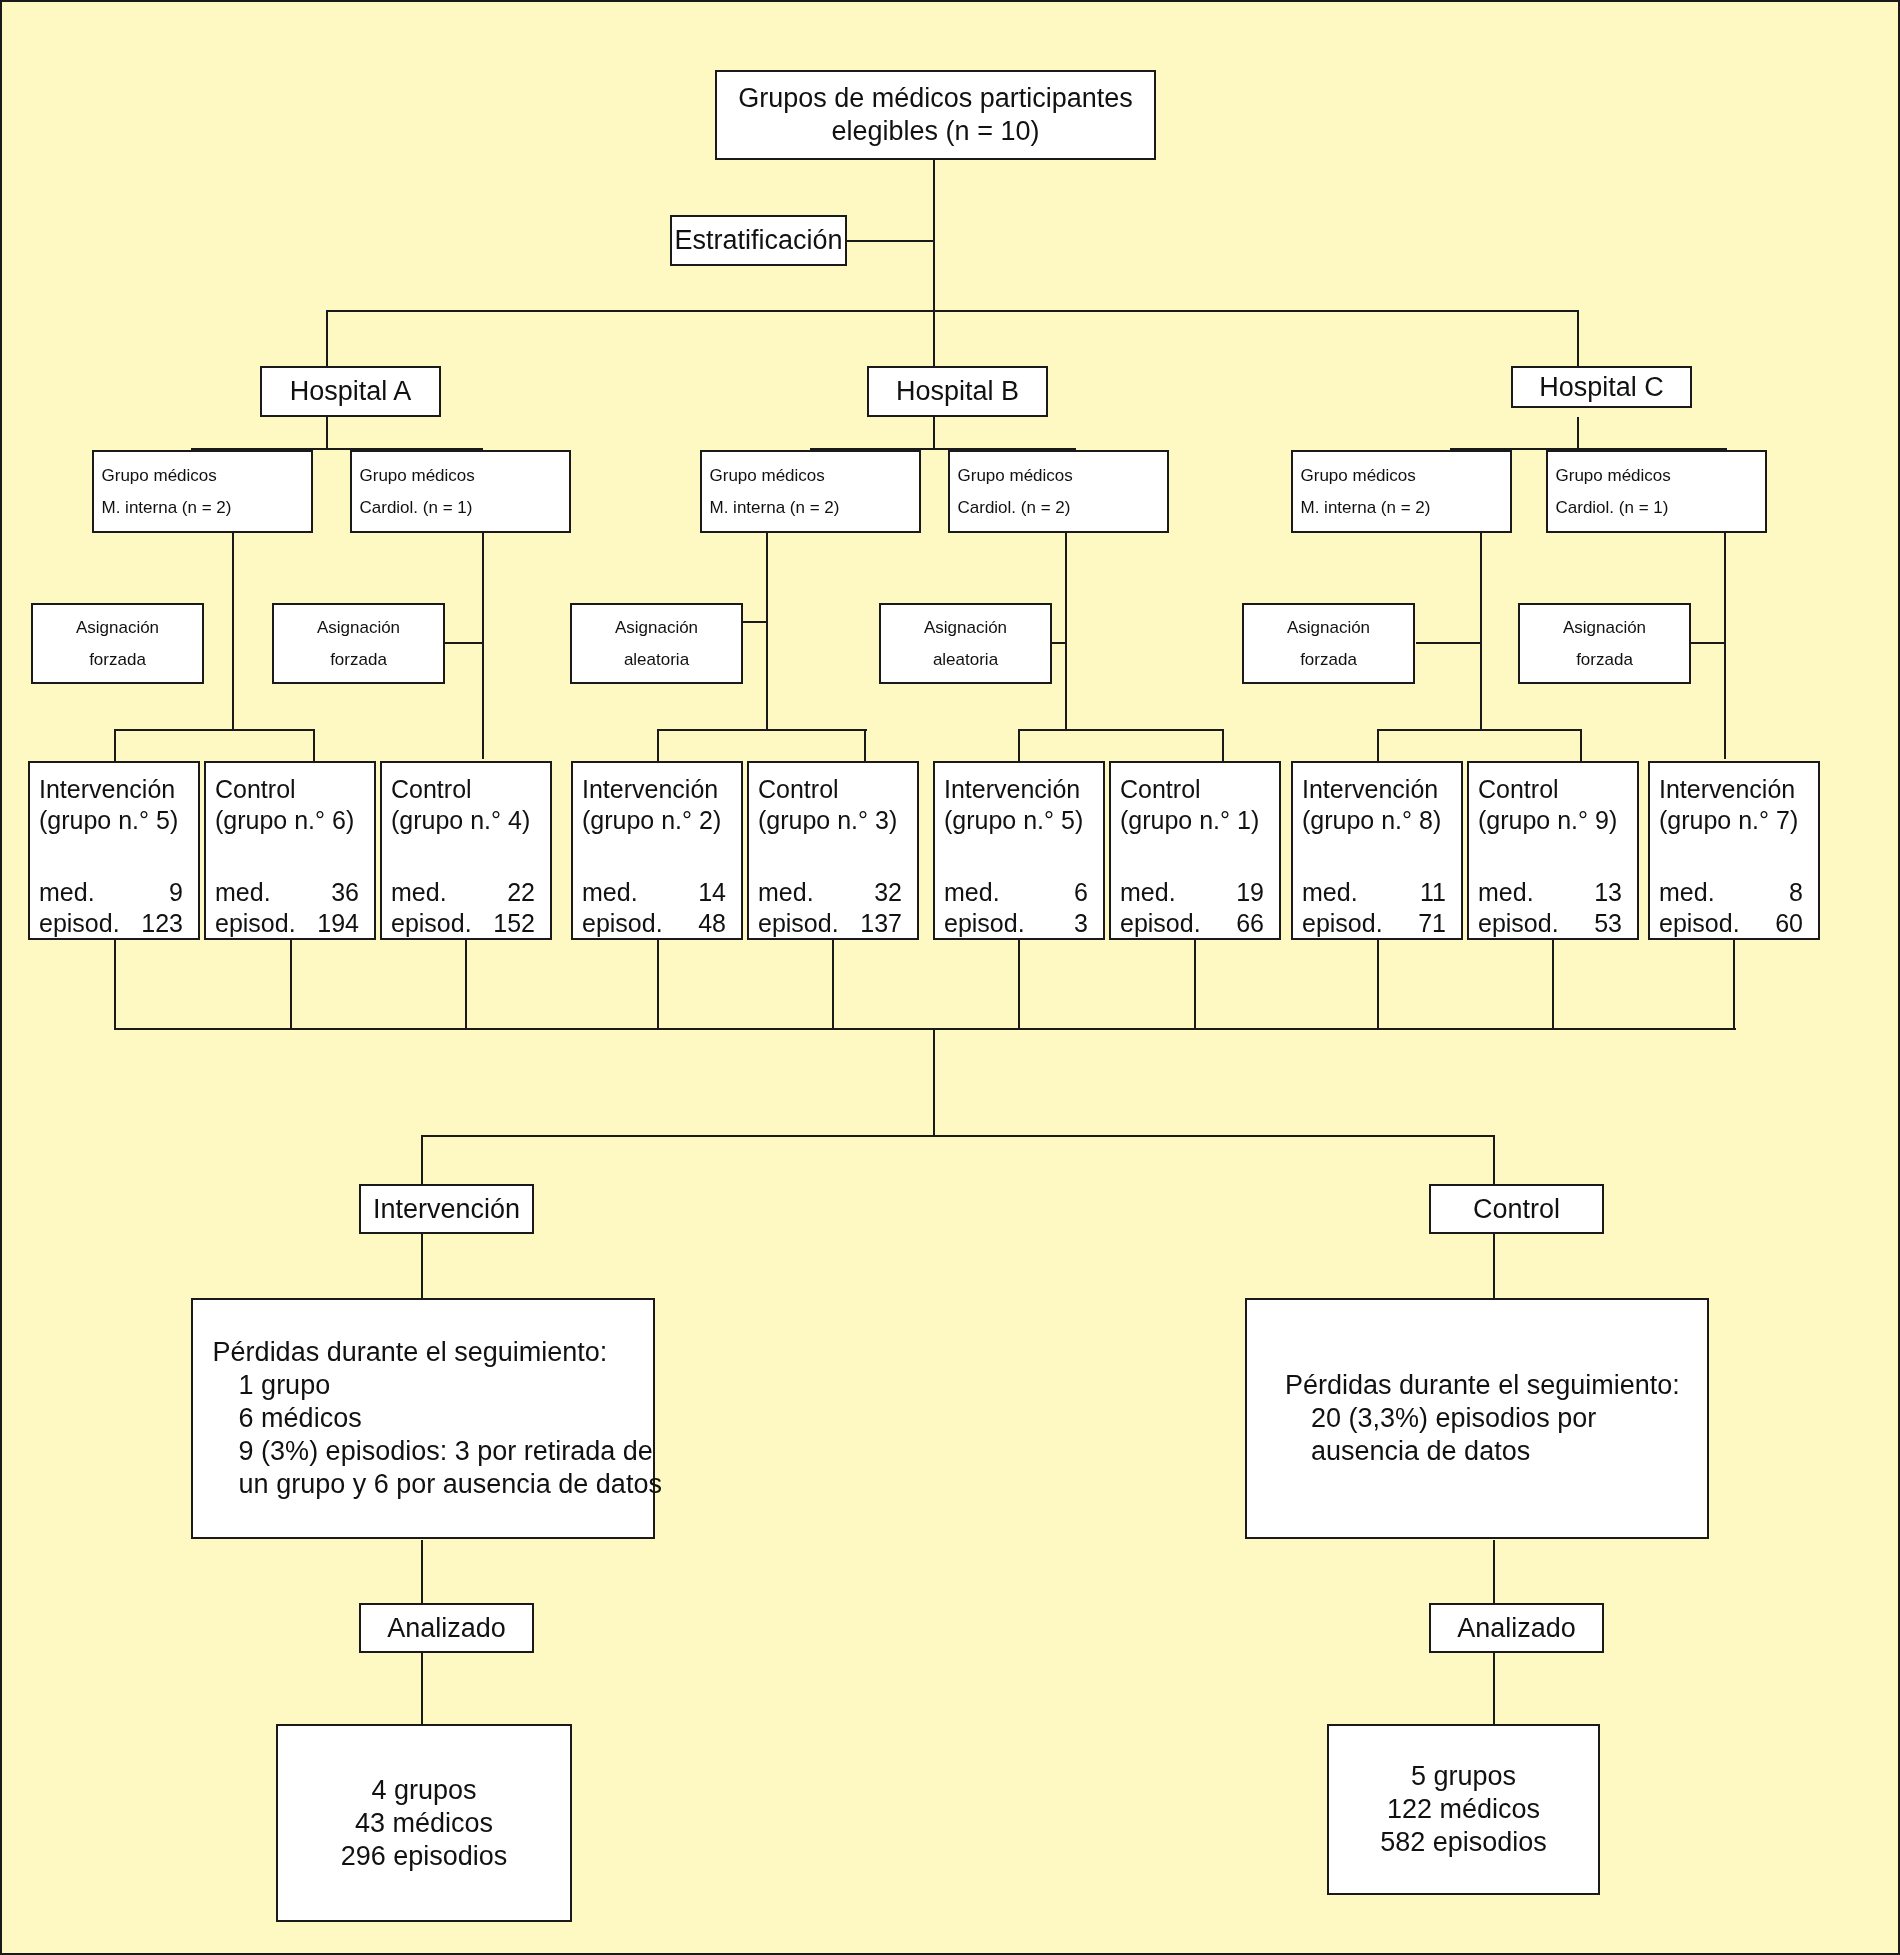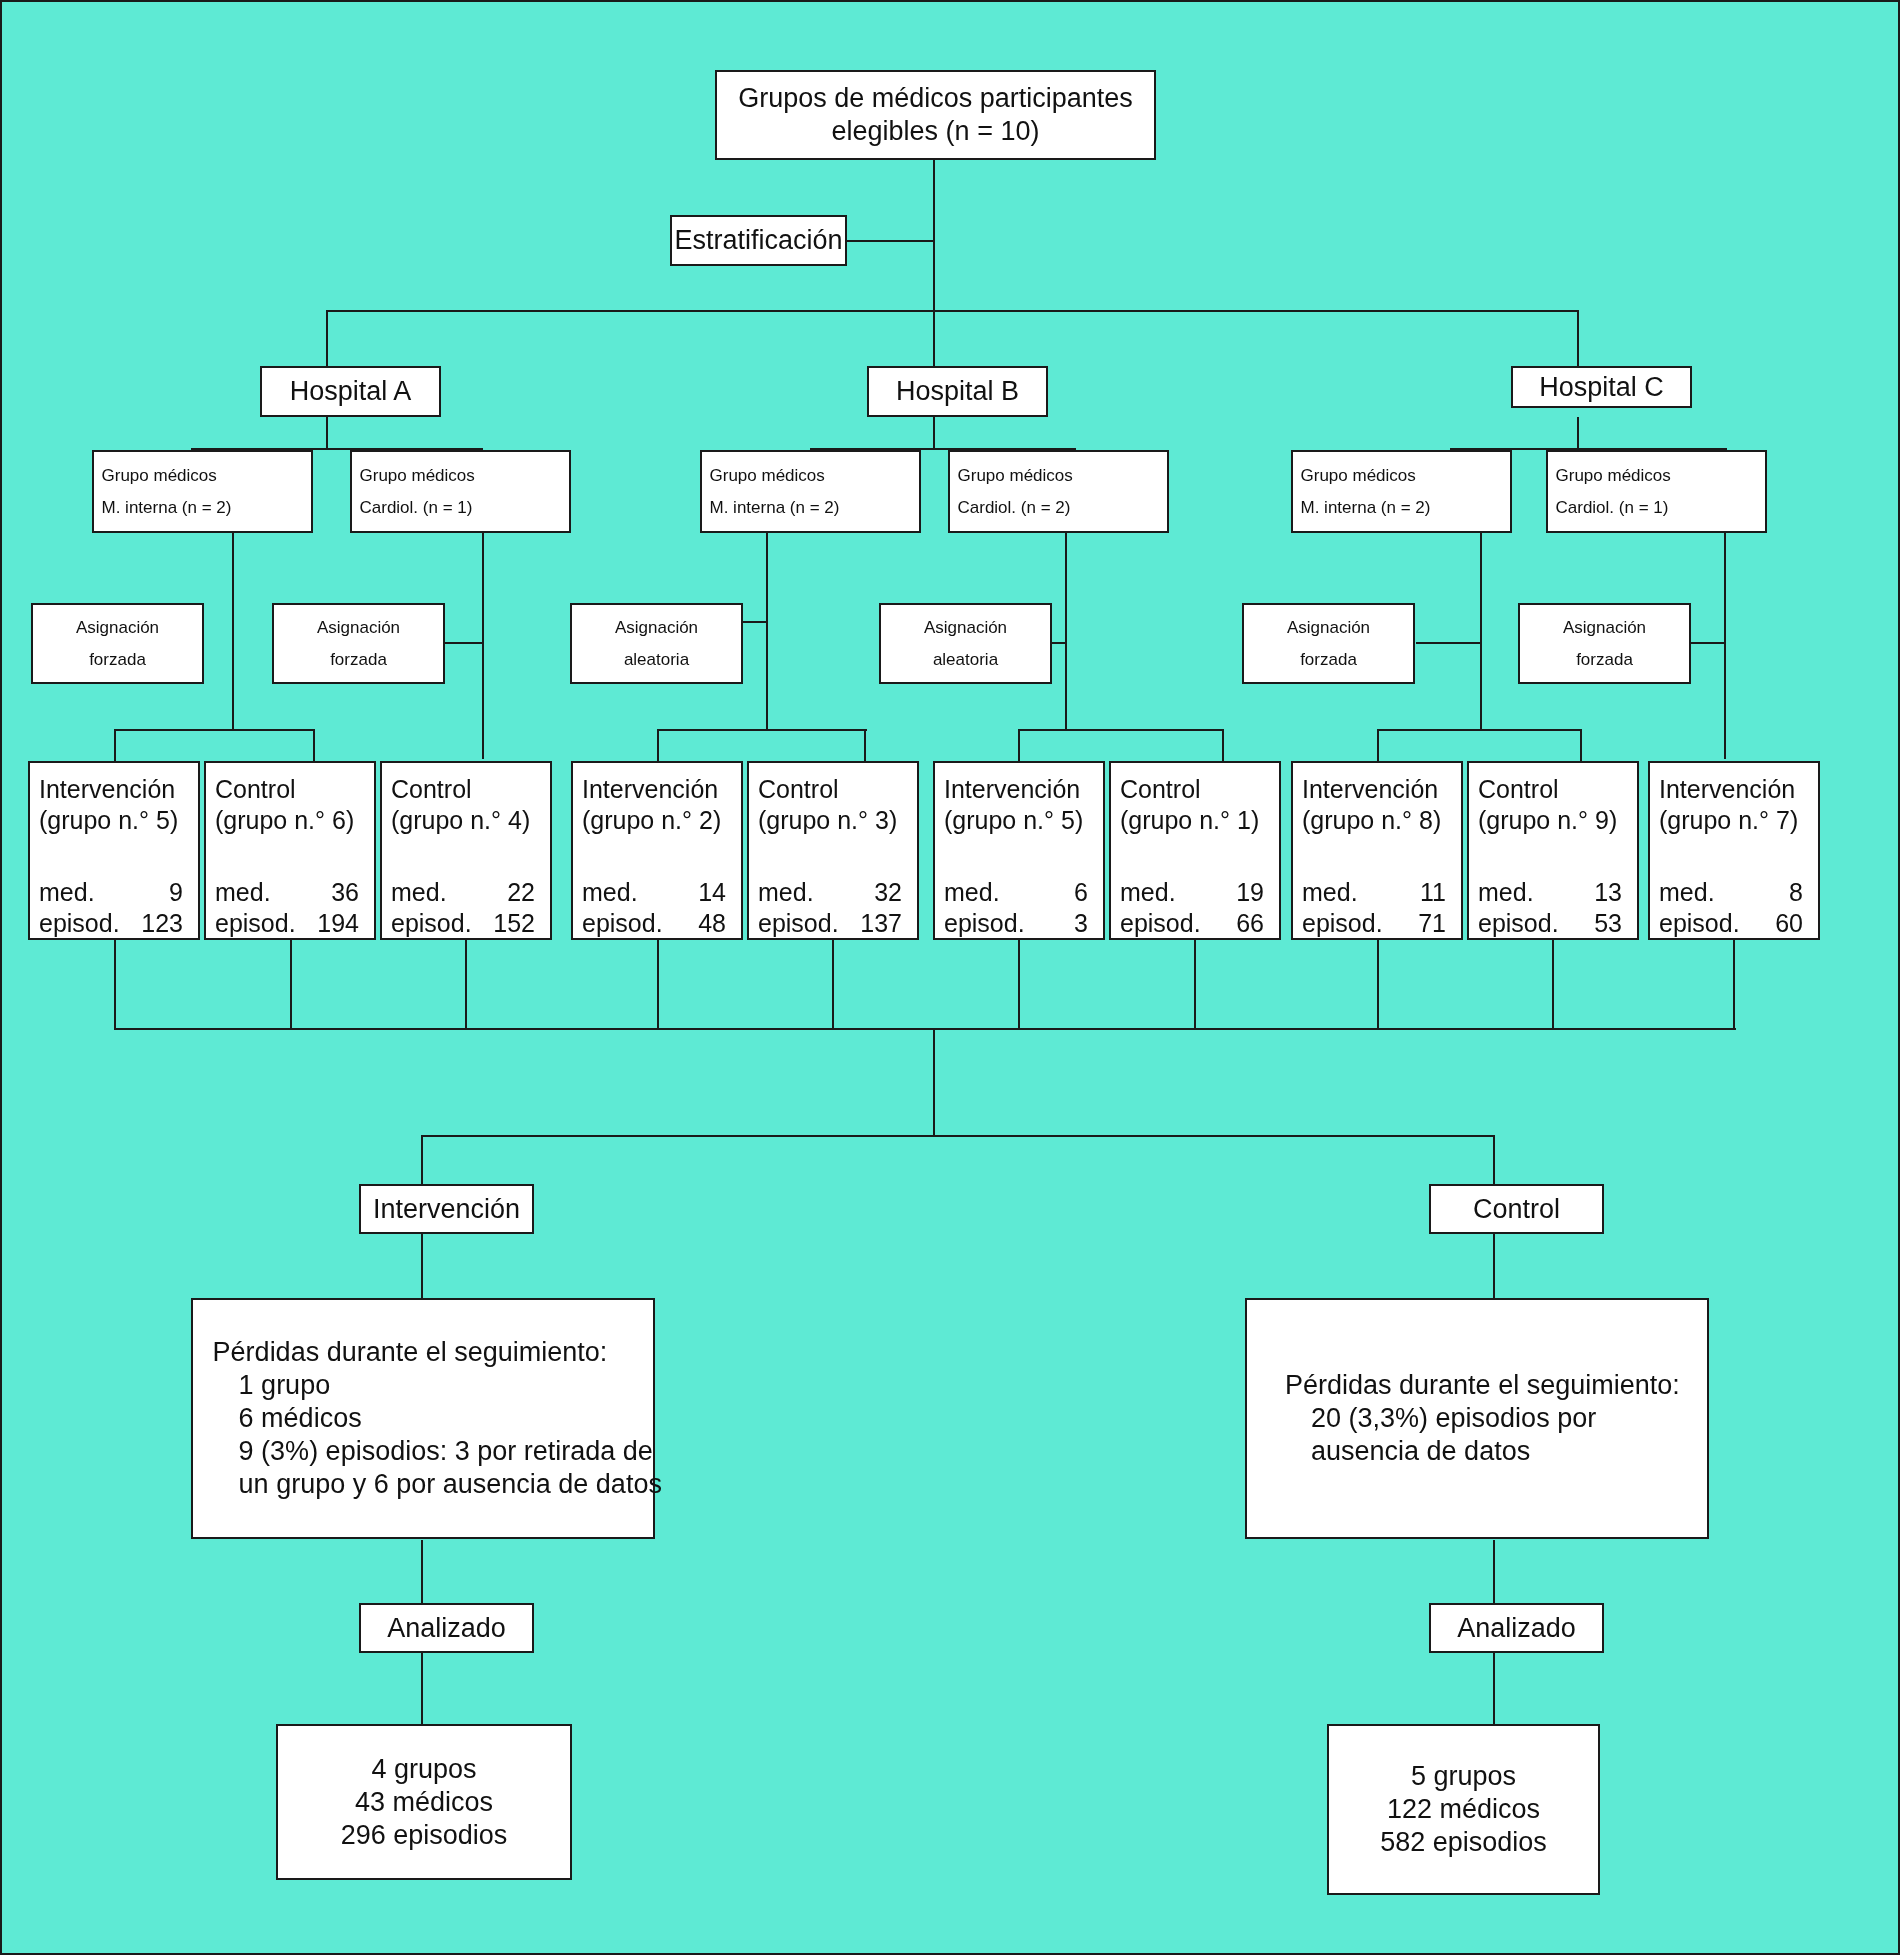--- a/index.html
+++ b/index.html
@@ -7,21 +7,21 @@
     padding: 0;
     background: #ffffff;
   }
   body {
     font-family: "Liberation Sans", sans-serif;
   }
   #canvas {
     position: relative;
     width: 1900px;
     height: 1955px;
-    background: #5eead4;
+    background: #fef9c3;
     border: 2.3px solid #1a1a1a;
     box-sizing: border-box;
     overflow: hidden;
     text-decoration: underline;
   }
   .box {
     position: absolute;
     box-sizing: border-box;
     border: 2.3px solid #1a1a1a;
     background: #ffffff;
@@ -420,21 +420,21 @@
   <div class="box center t-36 pad-h" style="left:334px; top:1601px; width:175px; height:50px;">
     <div>Analizado</div>
   </div>
   <div class="box center t-36 pad-h" style="left:1404px; top:1601px; width:175px; height:50px;">
     <div>Analizado</div>
   </div>
 
   <div class="line vline" style="left:419px; top:1651px; width:2.3px; height:71px;"></div>
   <div class="line vline" style="left:1491px; top:1651px; width:2.3px; height:71px;"></div>
 
-  <div class="box center t-36 final" style="left:274px; top:1722px; width:296px; height:156px;">
+  <div class="box center t-36 final" style="left:274px; top:1722px; width:296px; height:198px;">
     <div class="ln">4 grupos</div>
     <div class="ln">43 médicos</div>
     <div class="ln">296 episodios</div>
   </div>
 
   <div class="box center t-36 final" style="left:1325px; top:1722px; width:273px; height:171px;">
     <div class="ln">5 grupos</div>
     <div class="ln">122 médicos</div>
     <div class="ln">582 episodios</div>
   </div>

